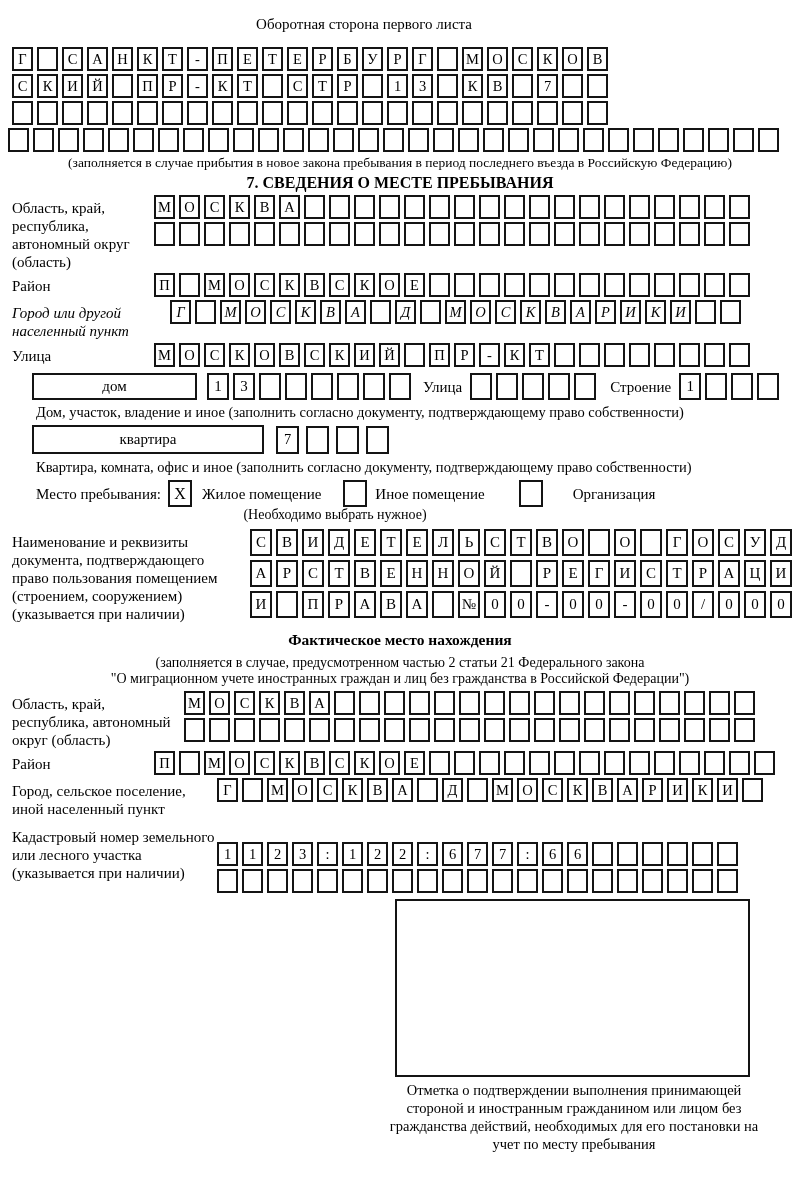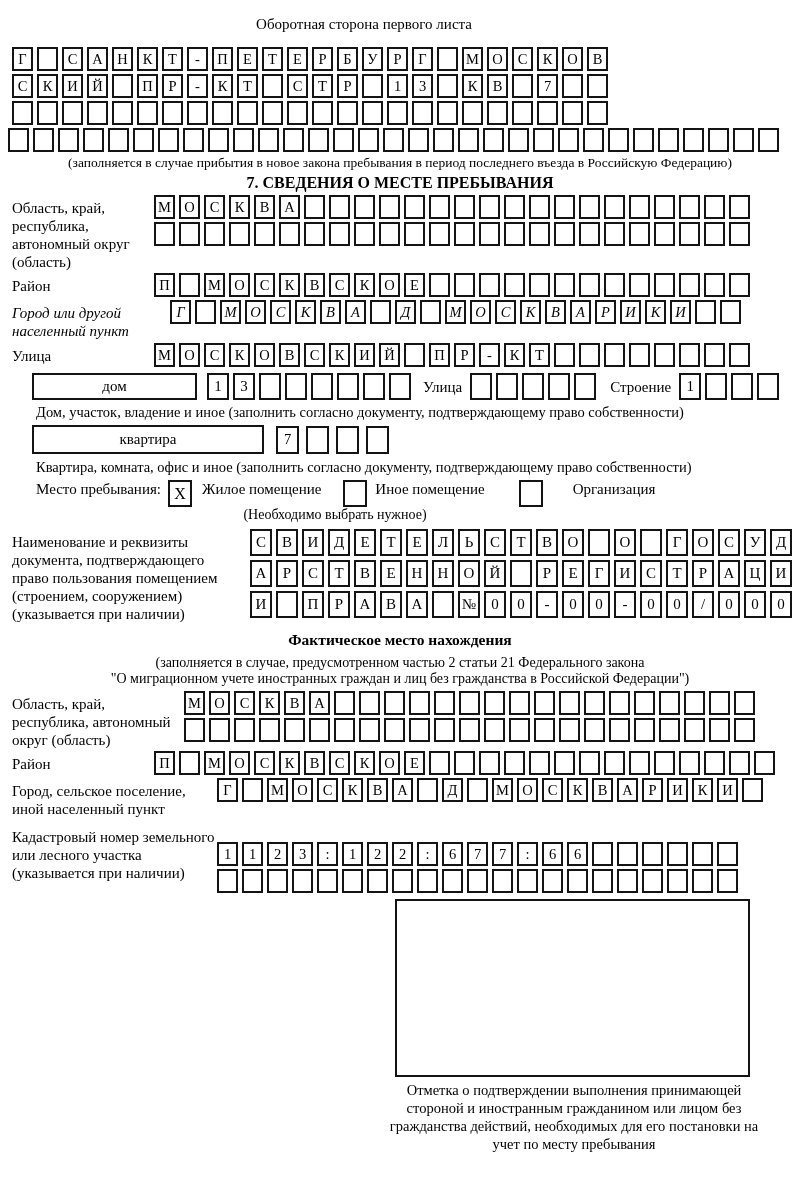--- a/index.html
+++ b/index.html
@@ -339,21 +339,21 @@
     <div class="boxlabel" style="width:232px;height:29px;">квартира</div>
     <div class="cells kv" style="margin-left:12px;">
         <span class="cell filled">7</span>
         <span class="cell"></span>
         <span class="cell"></span>
         <span class="cell"></span>
       </div>
   </div>
   <div class="note" style="margin-top:5px;margin-left:36px;font-size:14.5px;">Квартира, комната, офис и иное (заполнить согласно документу, подтверждающему право собственности)</div>
 
-  <div class="field" style="margin-top:5px;margin-left:36px;align-items:flex-start;">
+  <div class="field" style="margin-top:5px;margin-left:36px;align-items:center;">
     <div class="flabel" style="padding-top:0;">Место пребывания:</div>
     <div class="cells cb" style="margin-left:7px;">
         <span class="cell filled">X</span>
       </div>
     <div class="flabel" style="padding:0 0 0 10px;">Жилое помещение</div>
     <div class="cells cb" style="margin-left:22px;">
         <span class="cell"></span>
       </div>
     <div class="flabel" style="padding:0 0 0 8px;">Иное помещение</div>
     <div class="cells cb" style="margin-left:34px;">

